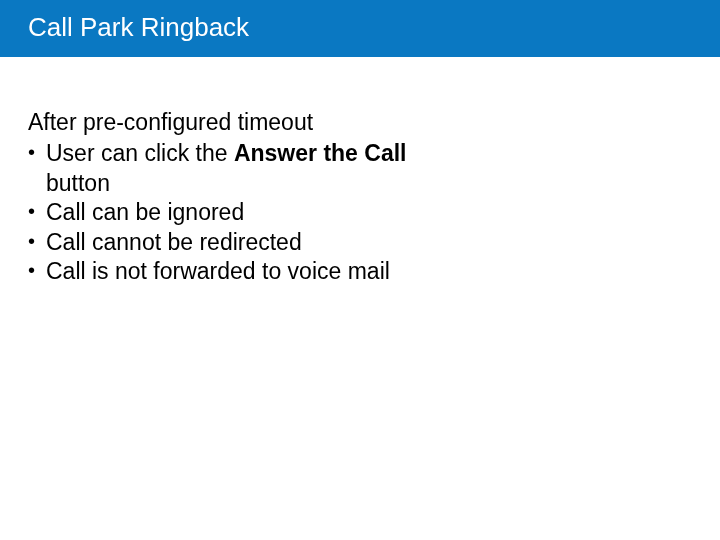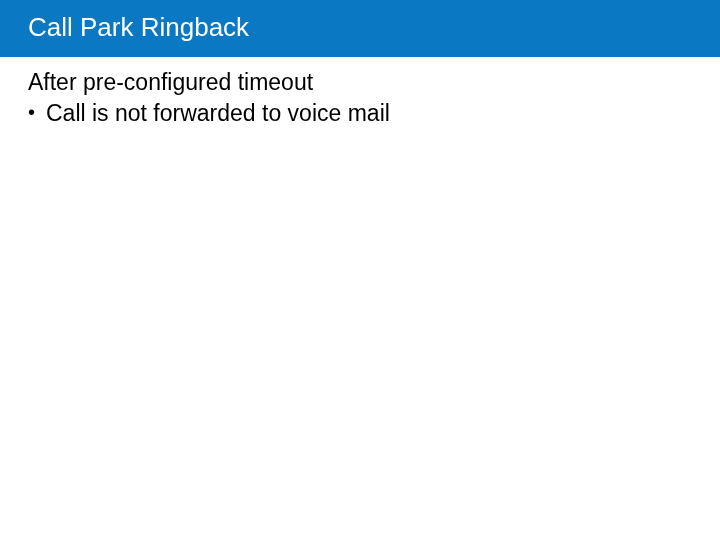--- a/index.html
+++ b/index.html
@@ -11,20 +11,21 @@
     padding: 12px 16px 14px 28px;
     font-size: 26px;
     font-weight: 400;
   }
   .body {
     padding: 11px 28px 0 28px;
     color: #000;
     font-size: 23px;
     line-height: 1.28;
     max-width: 500px;
+    margin-top: 40px;
   }
   .intro { margin-bottom: 2px; }
   ul.bullets { list-style: none; margin-top: 2px; }
   ul.bullets li {
     position: relative;
     padding-left: 18px;
   }
   ul.bullets li::before {
     content: "•";
     position: absolute;
@@ -42,17 +43,26 @@
 <div class="slide">
   <div class="title-bar">Call Park Ringback</div>
 
   <div class="body">
     <div class="intro">
       <span>After pre-configured timeout</span><br>
     </div>
 
     <ul class="bullets">
       <li>
+        <span>User can click the </span><span class="bold">Answer the Call</span><span> button</span>
+      </li>
+      <li>
+        <span>Call can be ignored</span>
+      </li>
+      <li>
+        <span>Call cannot be redirected</span>
+      </li>
+      <li>
         <span>Call is not forwarded to voice mail</span>
       </li>
     </ul>
   </div>
 </div>
 
 </body></html>

